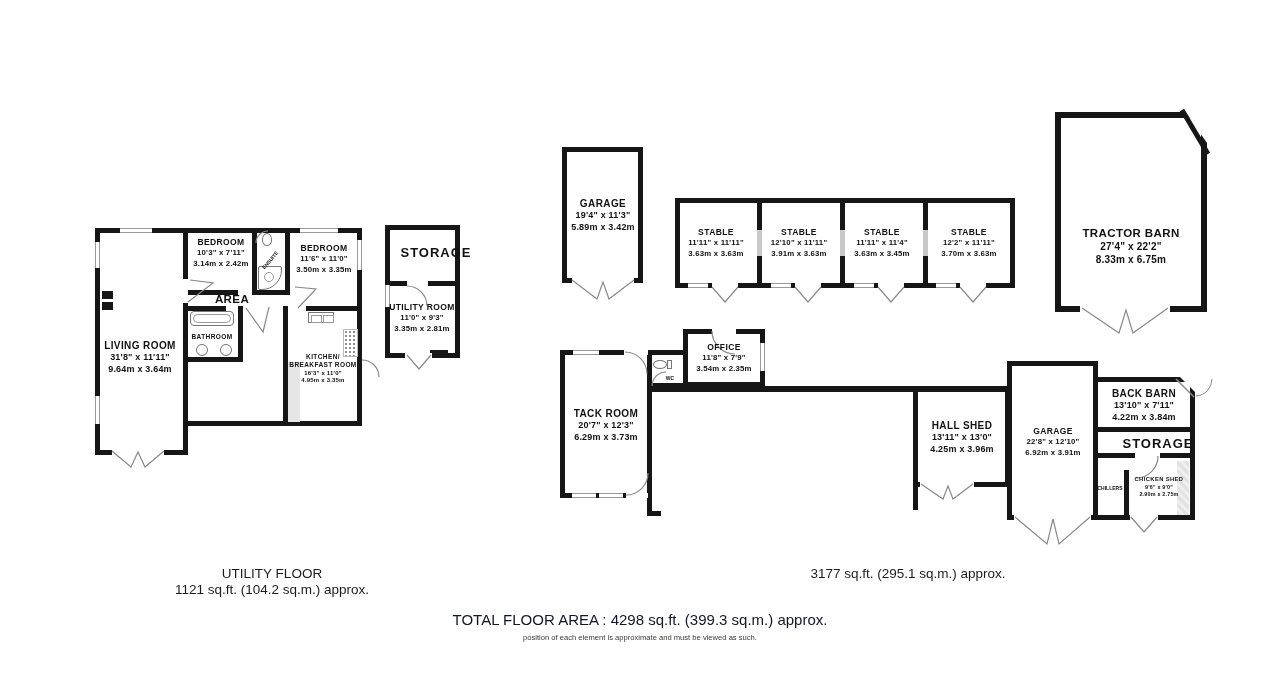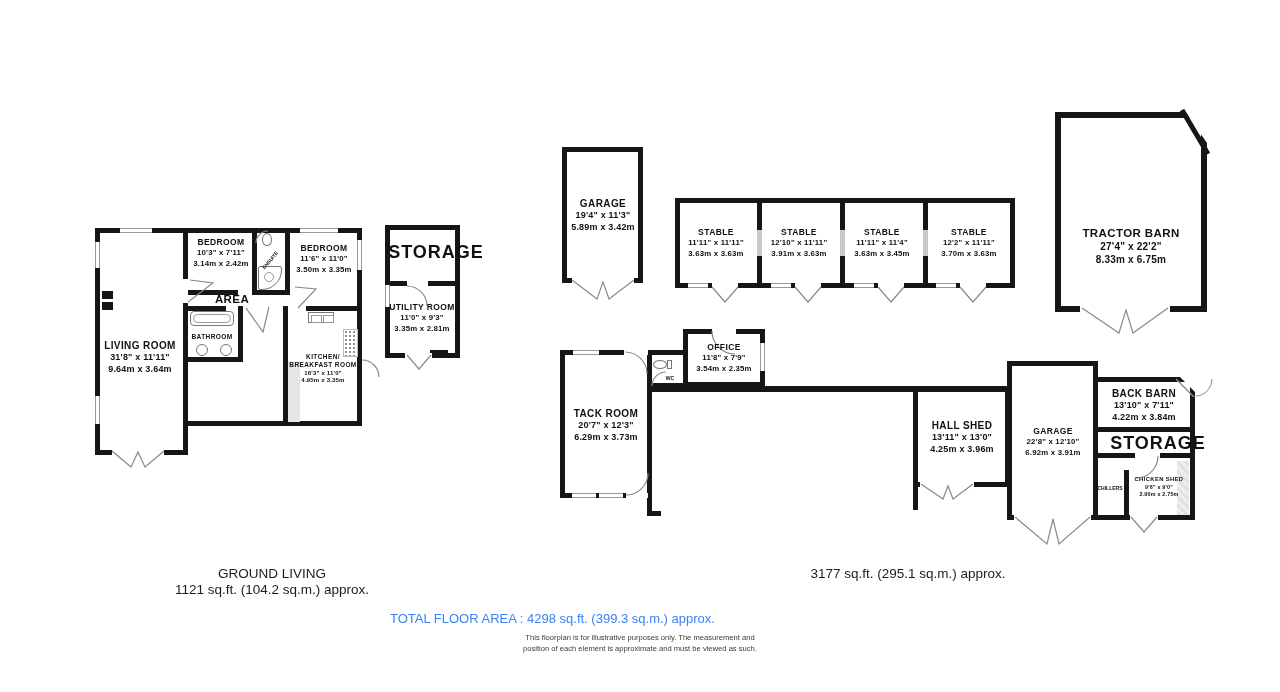--- a/index.html
+++ b/index.html
@@ -18,23 +18,23 @@
   .area{position:absolute;display:flex;flex-direction:column;align-items:center;justify-content:center;
         text-align:center;z-index:6;line-height:1.3;white-space:nowrap;}
   .nm{font-weight:700;letter-spacing:.4px;}
   .dim{font-weight:700;letter-spacing:.2px;}
   .sz-lg .nm{font-size:11.5px;} .sz-lg .dim{font-size:10px;}
   .sz-md .nm{font-size:10px;}   .sz-md .dim{font-size:9px;}
   .sz-sm .nm{font-size:8.5px;}  .sz-sm .dim{font-size:7.8px;}
   .sz-xs .nm{font-size:6.5px;}  .sz-xs .dim{font-size:6px;}
   .sz-xxs .nm{font-size:5.8px;} .sz-xxs .dim{font-size:5.4px;}
   .sz-tiny .nm{font-size:5px;letter-spacing:0;}
-  .storage-lg .nm{font-size:18px;letter-spacing:1px;margin-left:28px;}
+  .storage-lg .nm{font-size:13px;letter-spacing:1px;margin-left:28px;}
   .section-label{position:absolute;text-align:center;z-index:6;color:#1c1c1c;font-size:13.5px;line-height:1.15;}
-  .total-label{position:absolute;text-align:left;z-index:6;color:#3b82f6;font-size:13px;}
+  .total-label{position:absolute;text-align:center;z-index:6;color:#0f172a;font-size:15px;}
   .disclaimer{position:absolute;text-align:center;z-index:6;color:#3a3a3a;font-size:7.6px;line-height:1.45;}
   .rot{transform:rotate(-50deg);transform-origin:center;}
 </style>
 </head>
 <body>
 
 <div id="canvas">
 
   <div class="room" style="left:95px;top:228px;width:93px;height:227px;"></div>
   <div class="room" style="left:183px;top:228px;width:179px;height:198px;"></div>
@@ -284,25 +284,24 @@
     <span class="nm">CHILLERS</span>
   </div>
 
   <div class="area sz-xxs" style="left:1127px;top:474px;width:64px;height:26px;">
     <span class="nm">CHICKEN SHED</span>
     <span class="dim">9'6" x 9'0"</span>
     <span class="dim">2.90m x 2.75m</span>
   </div>
 
   <div class="section-label" style="left:122px;top:566px;width:300px;">
-    <div>GROUND LIVING</div>
+    <div>UTILITY FLOOR</div>
     <div>1121 sq.ft. (104.2 sq.m.) approx.</div>
   </div>
   <div class="section-label" style="left:758px;top:566px;width:300px;">
     <div>3177 sq.ft. (295.1 sq.m.) approx.</div>
   </div>
   <div class="total-label" style="left:390px;top:611px;width:500px;">TOTAL FLOOR AREA : 4298 sq.ft. (399.3 sq.m.) approx.</div>
   <div class="disclaimer" style="left:440px;top:632px;width:400px;">
-    <div>This floorplan is for illustrative purposes only. The measurement and</div>
     <div>position of each element is approximate and must be viewed as such.</div>
   </div>
 
 </div>
 
 </body></html>

